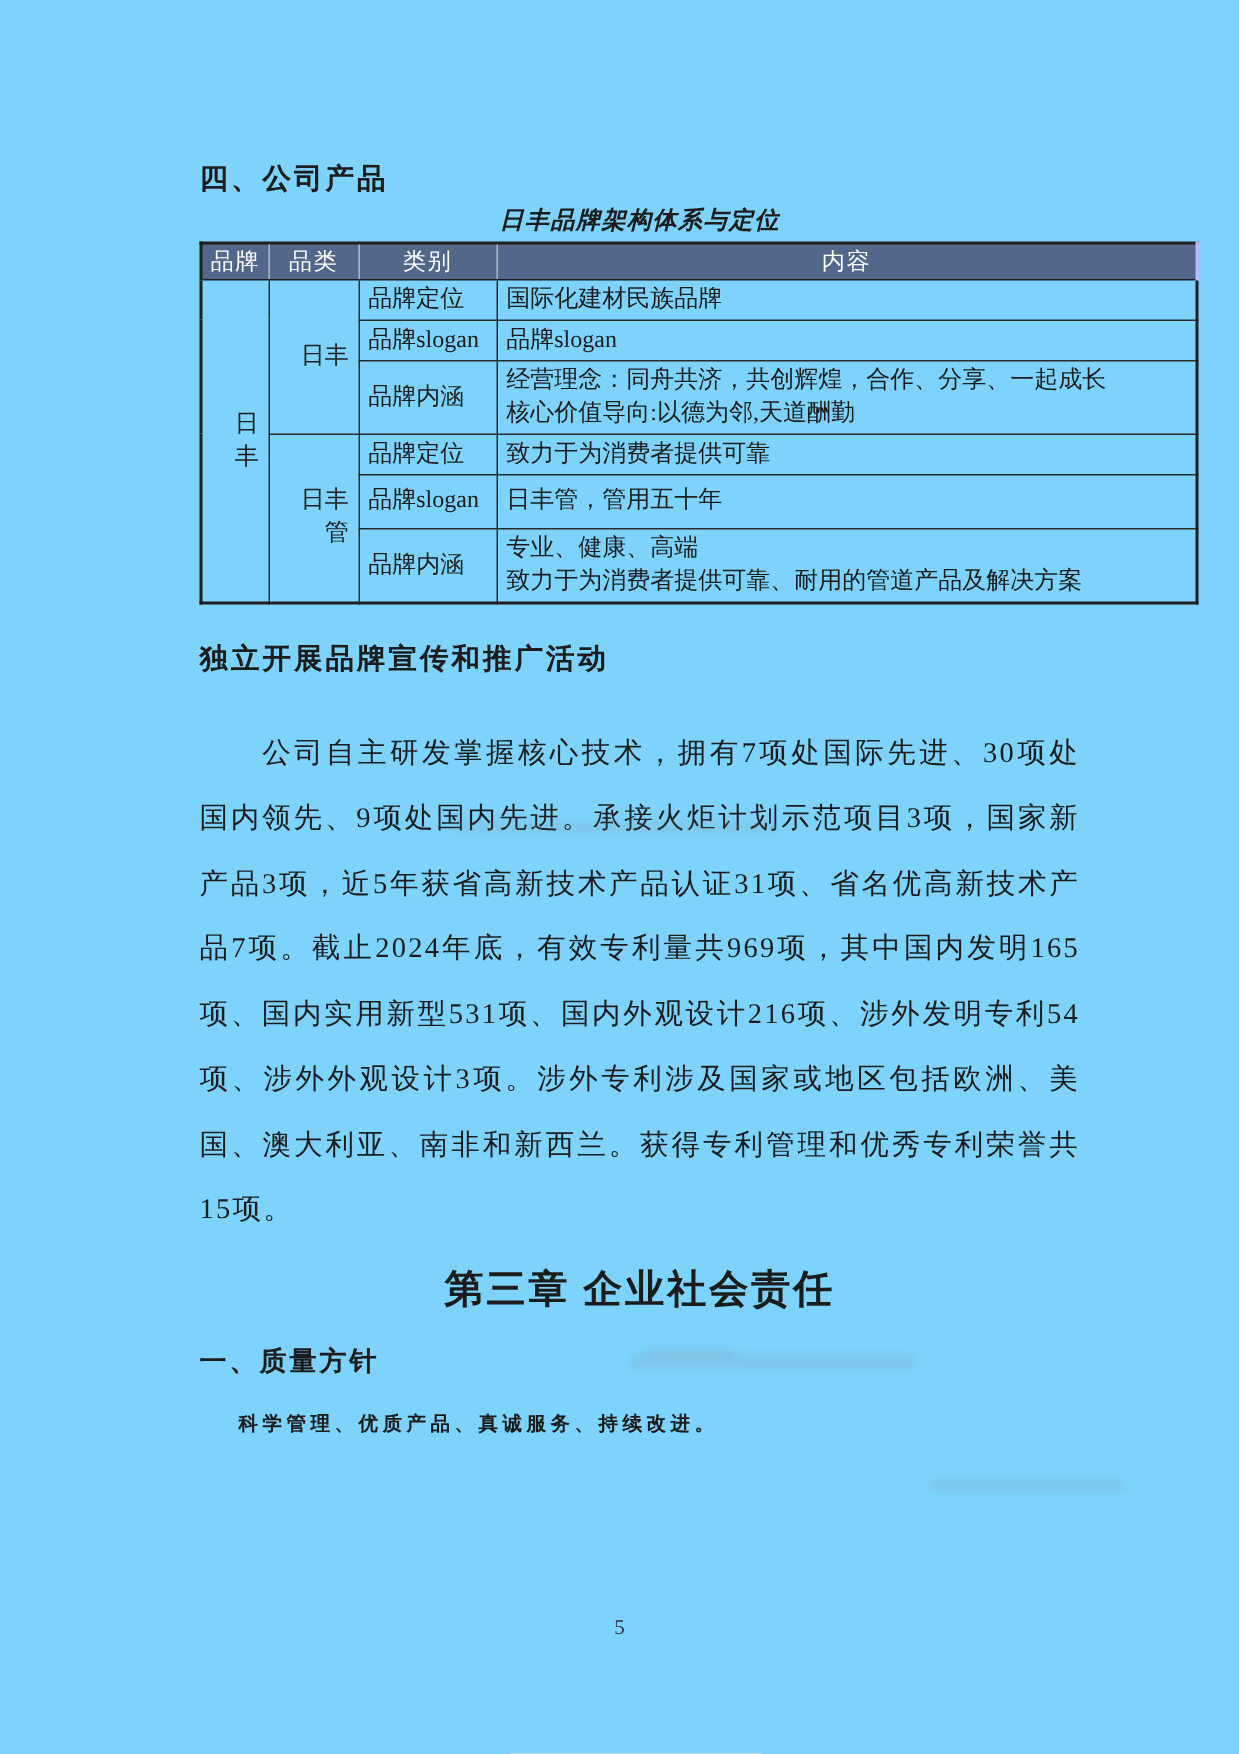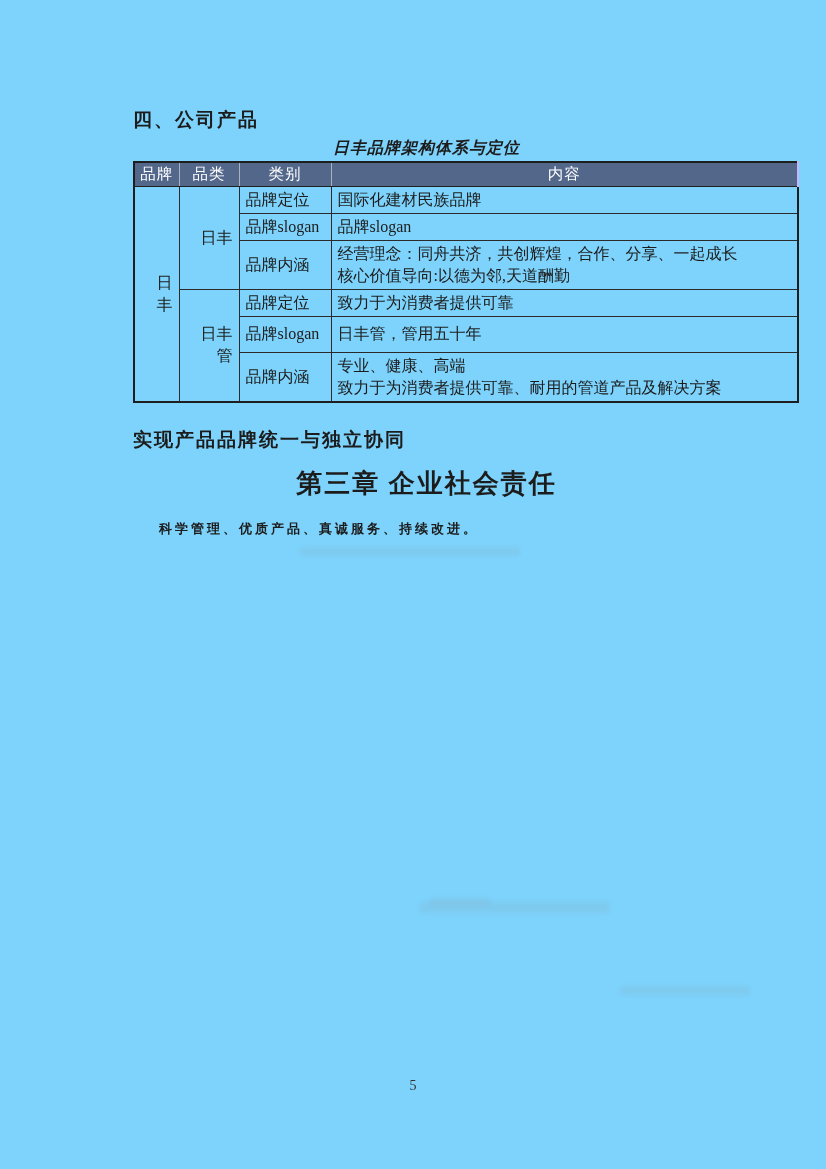--- a/index.html
+++ b/index.html
@@ -202,23 +202,25 @@
       <tr class="r-double">
         <td class="cell-label">品牌内涵</td>
         <td class="cell-content">
           <div>专业、健康、高端</div>
           <div>致力于为消费者提供可靠、耐用的管道产品及解决方案</div>
         </td>
       </tr>
     </tbody>
   </table>
 
-  <div class="opt-heading">实现产品品牌统一与独立协同</div>
-
+  <div class="opt-heading">独立开展品牌宣传和推广活动</div>
+
+  <p class="rd-para">公司自主研发掌握核心技术，拥有7项处国际先进、30项处国内领先、9项处国内先进。承接火炬计划示范项目3项，国家新产品3项，近5年获省高新技术产品认证31项、省名优高新技术产品7项。截止2024年底，有效专利量共969项，其中国内发明165项、国内实用新型531项、国内外观设计216项、涉外发明专利54项、涉外外观设计3项。涉外专利涉及国家或地区包括欧洲、美国、澳大利亚、南非和新西兰。获得专利管理和优秀专利荣誉共15项。</p>
 
   <div class="chapter-title">第三章 企业社会责任</div>
 
+  <div class="sub-heading">一、质量方针</div>
 
   <p class="quality-para">科学管理、优质产品、真诚服务、持续改进。</p>
 
   <div class="page-number">5</div>
 
 </div>
 
 </body></html>

